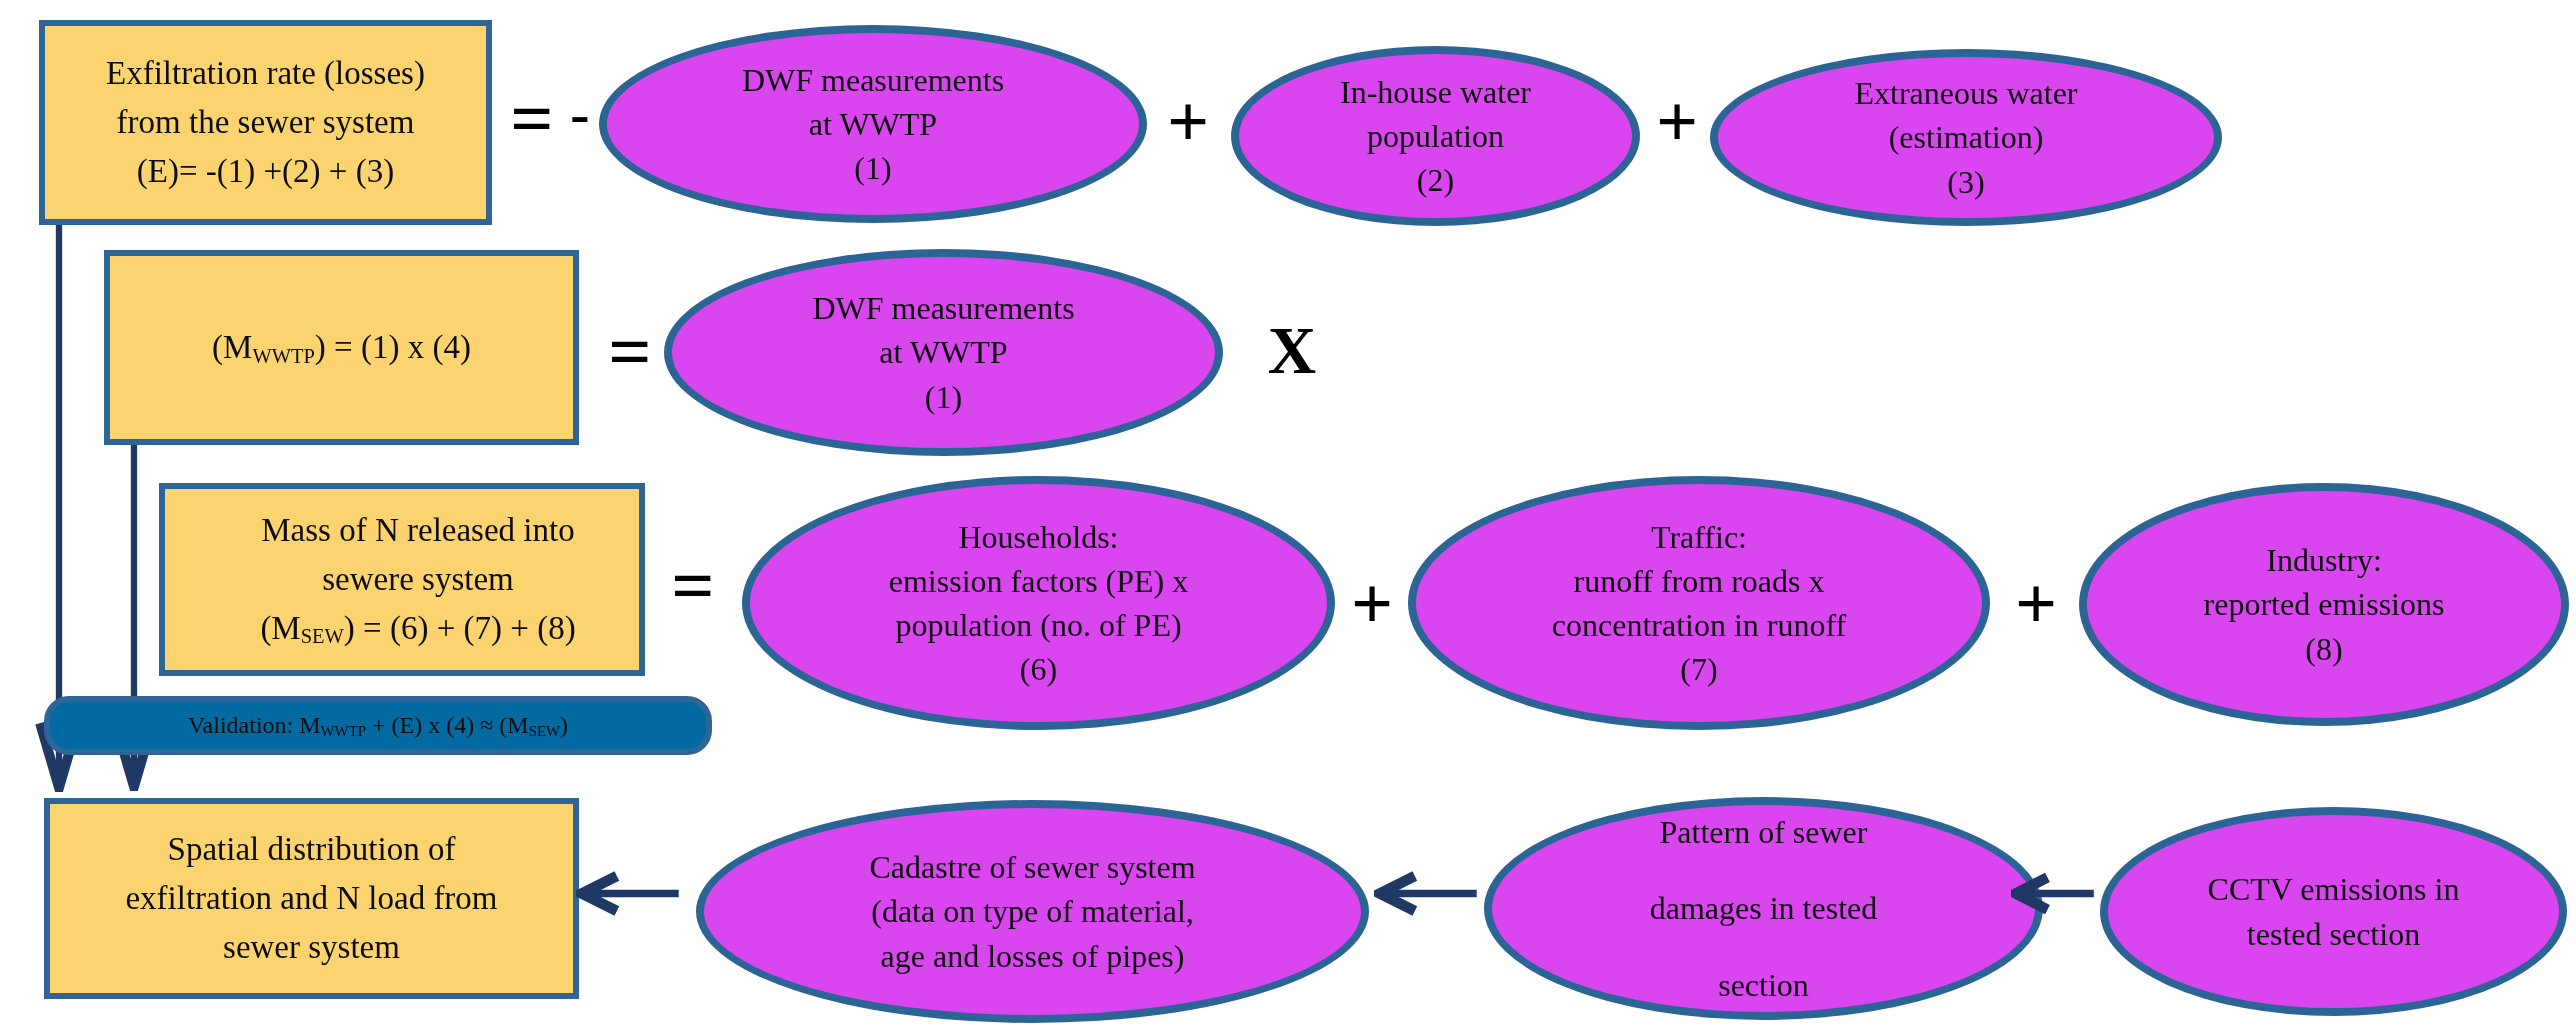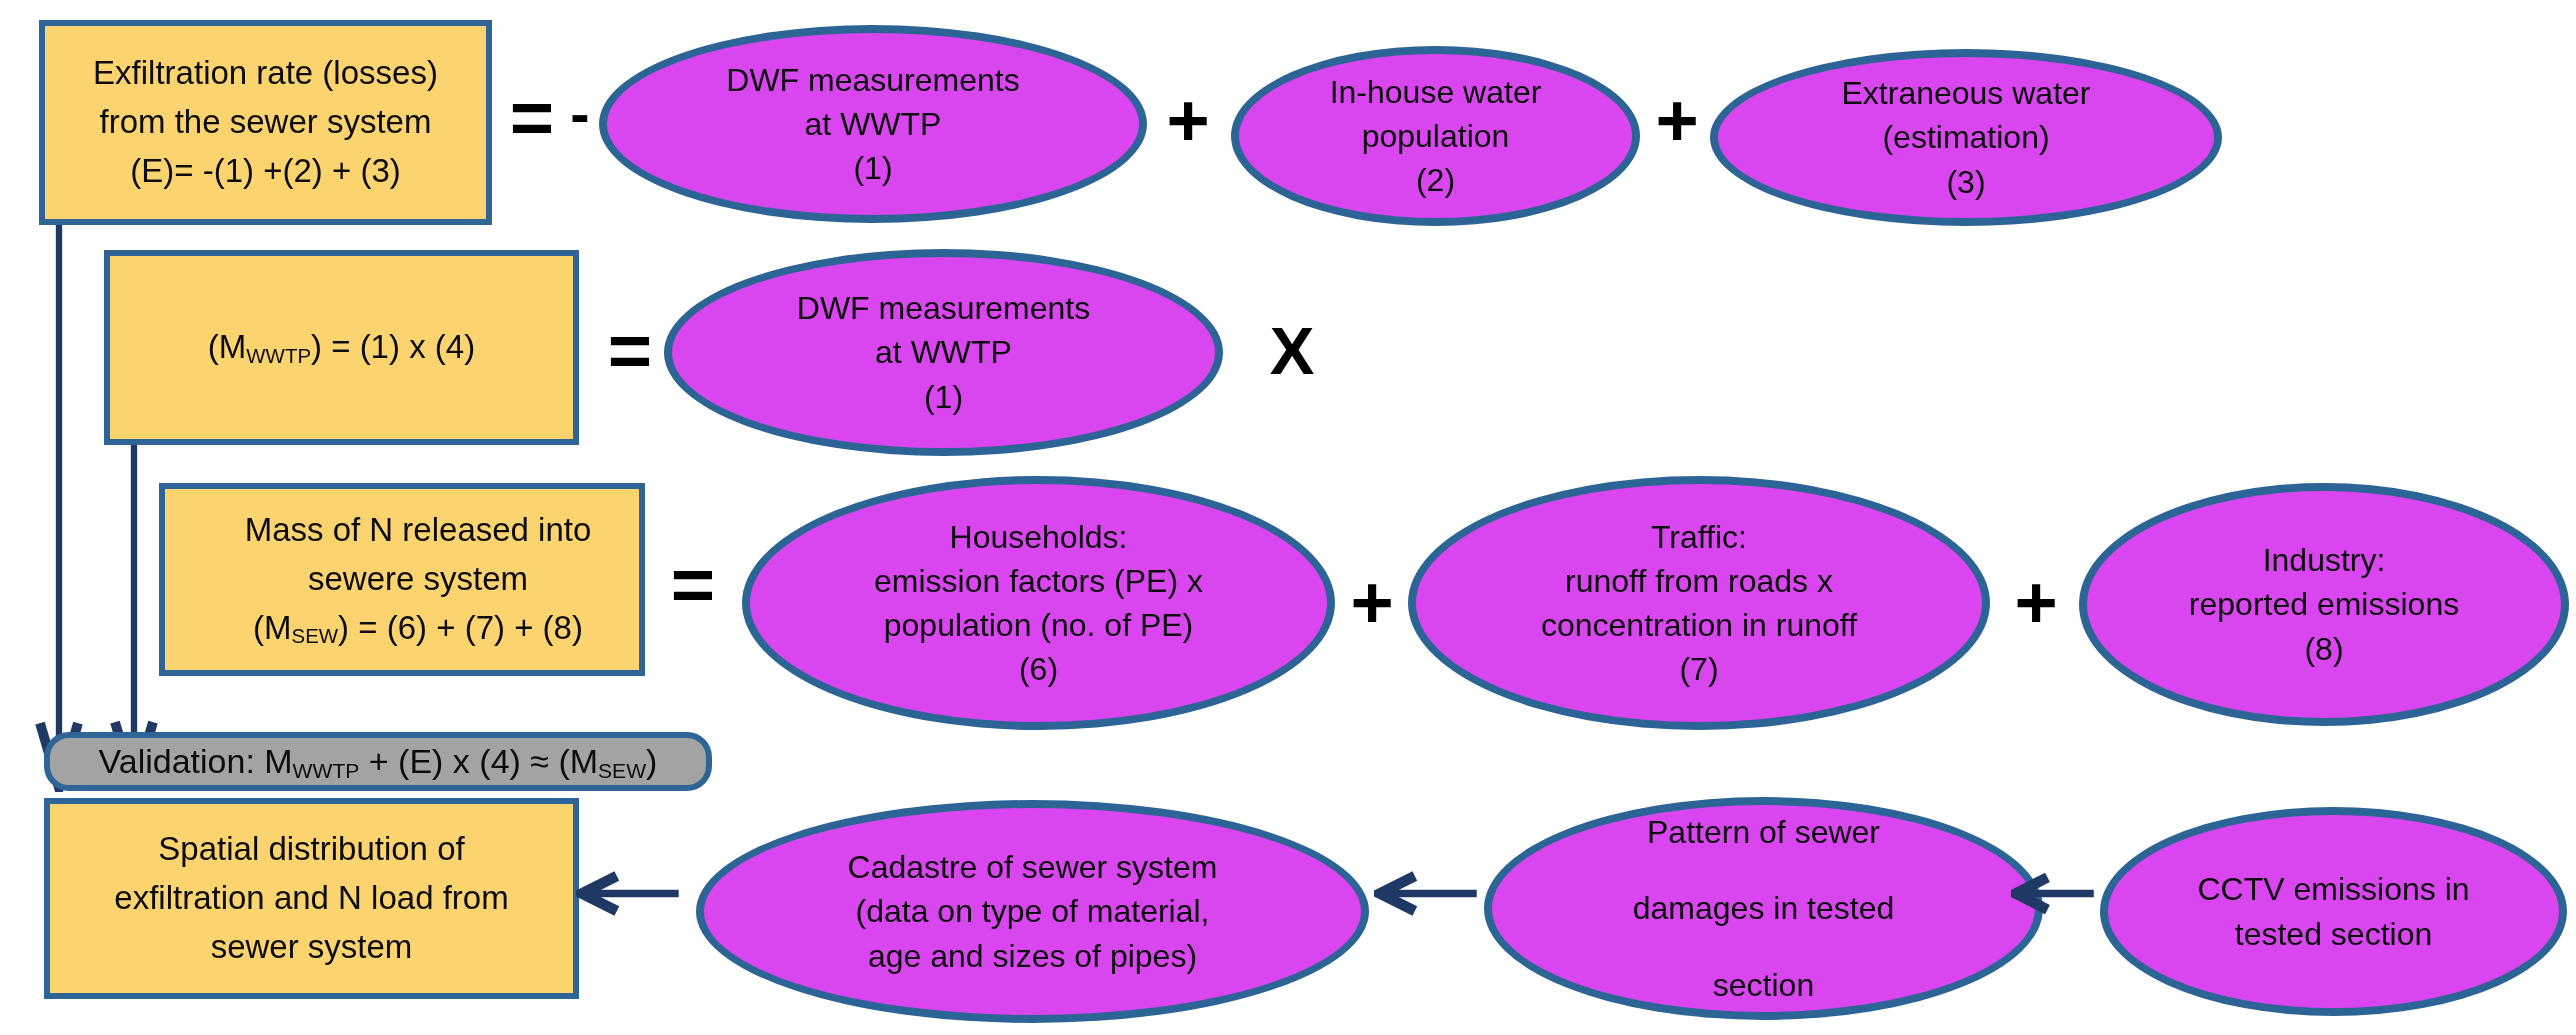--- a/index.html
+++ b/index.html
@@ -1,33 +1,33 @@
 <!DOCTYPE html>
 <html style="font-size:11.2px"><head>
 <meta charset="utf-8">
 <style>
   html,body{margin:0;padding:0;background:#ffffff;}
   .canvas{
     position:relative;width:2576px;height:1035px;background:#ffffff;overflow:hidden;
-    font-family:Liberation Sans, sans-serif;color:#0c0c0c;
+    font-family:Liberation Serif, serif;color:#0c0c0c;
   }
   .ybox{
     position:absolute;background:#fbd46f;border:6.3px solid #2f6496;
     display:flex;flex-direction:column;justify-content:center;align-items:center;
     text-align:center;font-size:33px;line-height:1.48;box-sizing:border-box;
   }
   .ell{
     position:absolute;background:#d946ef;border:8.4px solid #2c6496;border-radius:50%;
     display:flex;flex-direction:column;justify-content:center;align-items:center;
     text-align:center;font-size:32px;line-height:1.38;box-sizing:border-box;
   }
   .vbox{
-    position:absolute;background:#a3a3a3;border:6.3px solid #2f6496;border-radius:25px;
+    position:absolute;background:#0369a1;border:6.3px solid #2f6496;border-radius:25px;
     display:flex;justify-content:center;align-items:center;text-align:center;
-    font-size:34px;box-sizing:border-box;margin-top:36px;
+    font-size:24px;box-sizing:border-box;
   }
   .op{
     position:absolute;transform:translate(-50%,-50%);font-weight:700;color:#000;
     line-height:1;white-space:nowrap;
   }
   .ln{display:block;white-space:nowrap;}
   .sub{font-size:0.62em;position:relative;top:0.22em;}
   .conn{position:absolute;}
   .conn path, .conn line{stroke:#1f3864;fill:none;}
 </style>
@@ -134,21 +134,21 @@
   </div>
 
   <svg class="conn" style="left:576px;top:871px;" width="107" height="45" viewBox="0 0 152 64">
     <line x1="146" y1="32" x2="14" y2="32" stroke-width="11"></line>
     <path d="M58,7 L8,32 L58,57" stroke-width="15"></path>
   </svg>
 
   <div class="ell" style="left:696px;top:800px;width:673px;height:223px;">
     <span class="ln">Cadastre of sewer system</span>
     <span class="ln">(data on type of material,</span>
-    <span class="ln">age and sizes of pipes)</span>
+    <span class="ln">age and losses of pipes)</span>
   </div>
 
   <svg class="conn" style="left:1374px;top:871px;" width="107" height="45" viewBox="0 0 152 64">
     <line x1="146" y1="32" x2="14" y2="32" stroke-width="11"></line>
     <path d="M58,7 L8,32 L58,57" stroke-width="15"></path>
   </svg>
 
   <div class="ell" style="left:1484px;top:797px;width:559px;height:223px;gap:32px;">
     <span class="ln">Pattern of sewer</span>
     <span class="ln">damages in tested</span>

